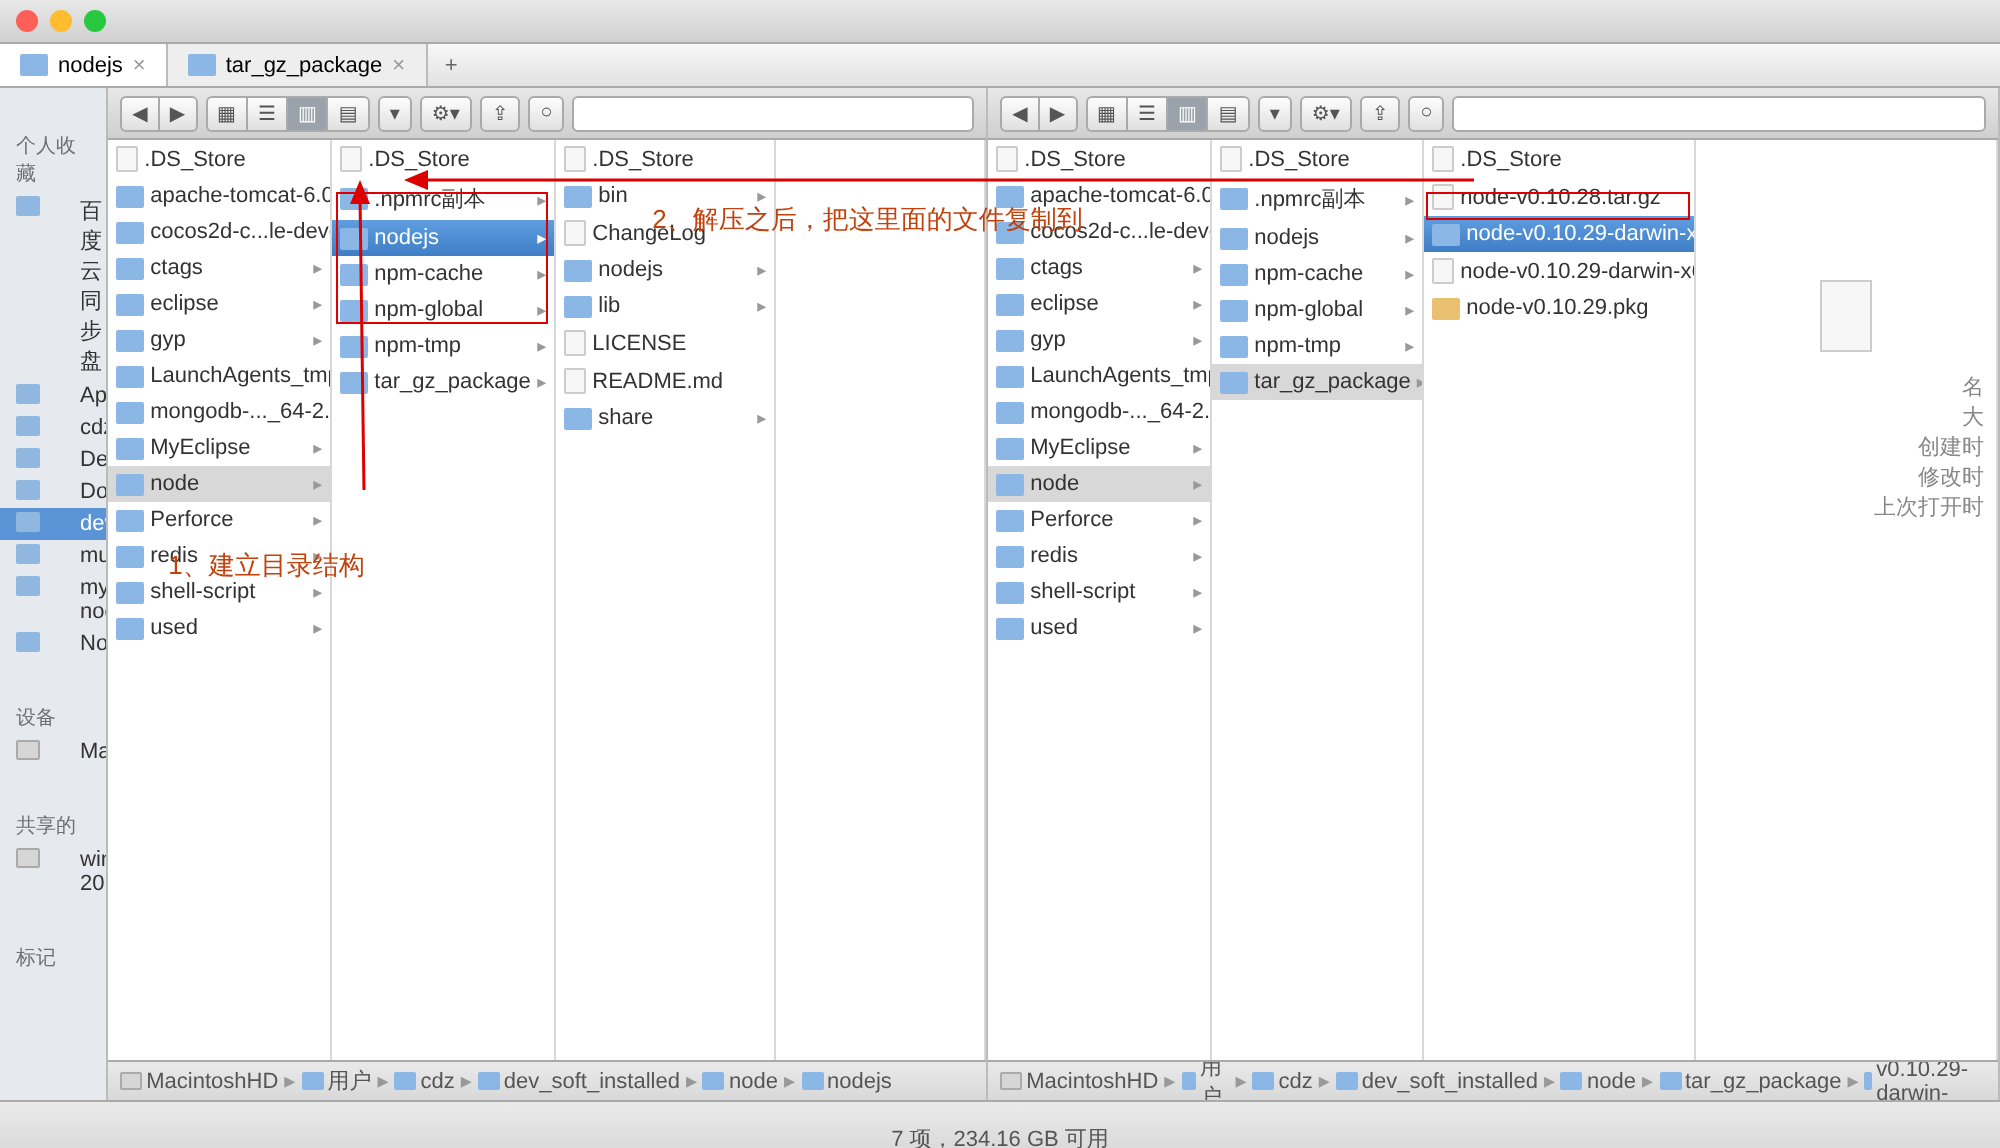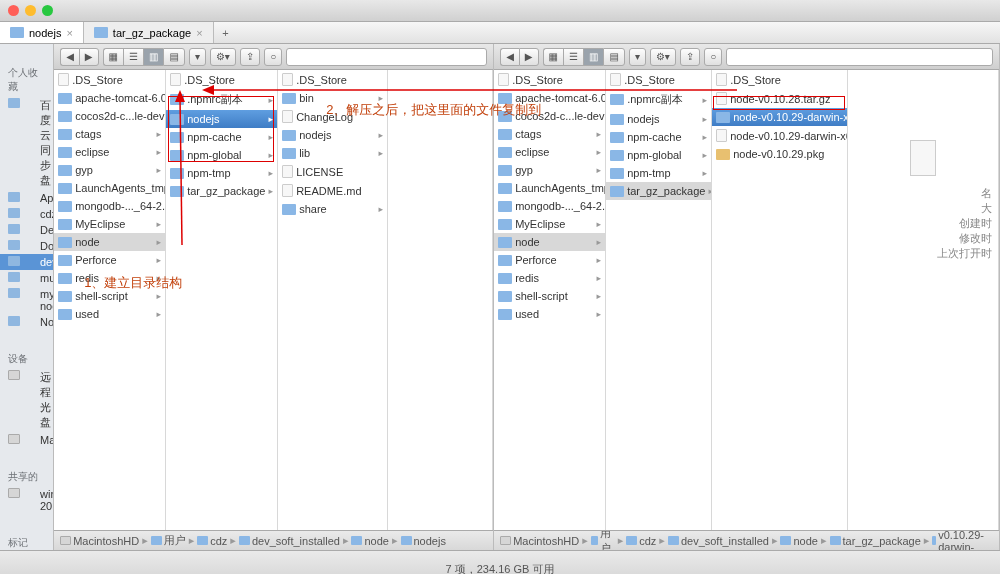--- a/index.html
+++ b/index.html
@@ -130,24 +130,20 @@
         </div>
         <div class="sb-item">
           <span class="sb-icon"></span>
           <span>Node.js</span>
         </div>
       </div>
     <div class="sb-head">设备</div>
     <div id="sb-dev">
         <div class="sb-item">
           <span class="sb-disk"></span>
-          <span>远程光盘</span>
-        </div>
-        <div class="sb-item">
-          <span class="sb-disk"></span>
           <span>MacintoshHD</span>
         </div>
       </div>
     <div class="sb-head">共享的</div>
     <div id="sb-sh">
         <div class="sb-item">
           <span class="sb-disk"></span>
           <span>win-20140...</span>
         </div>
       </div>

